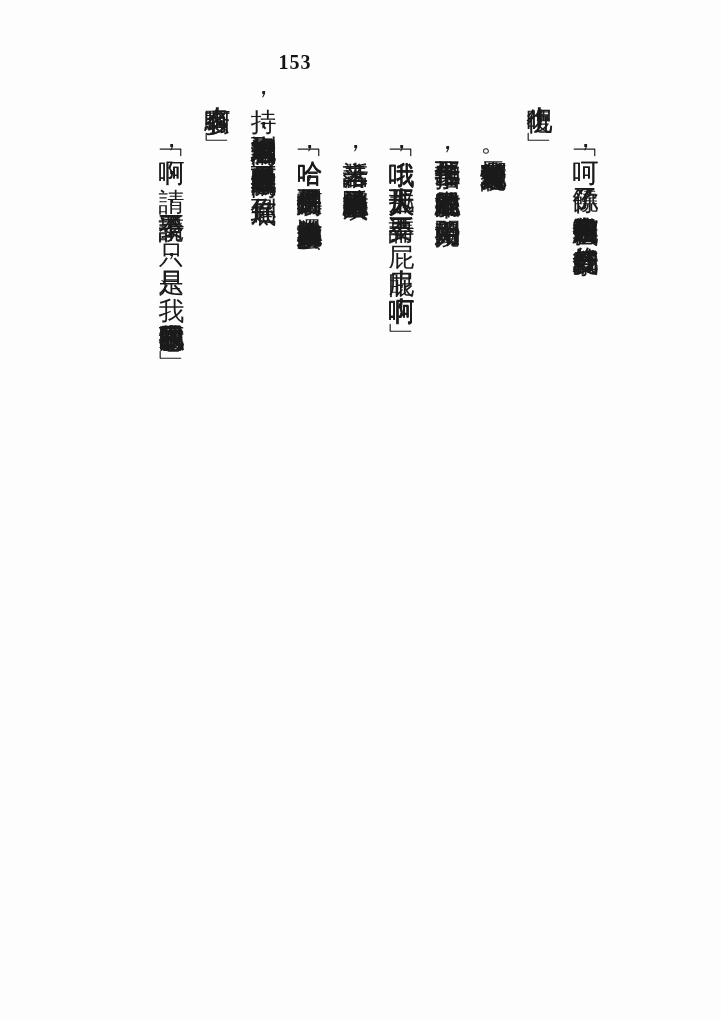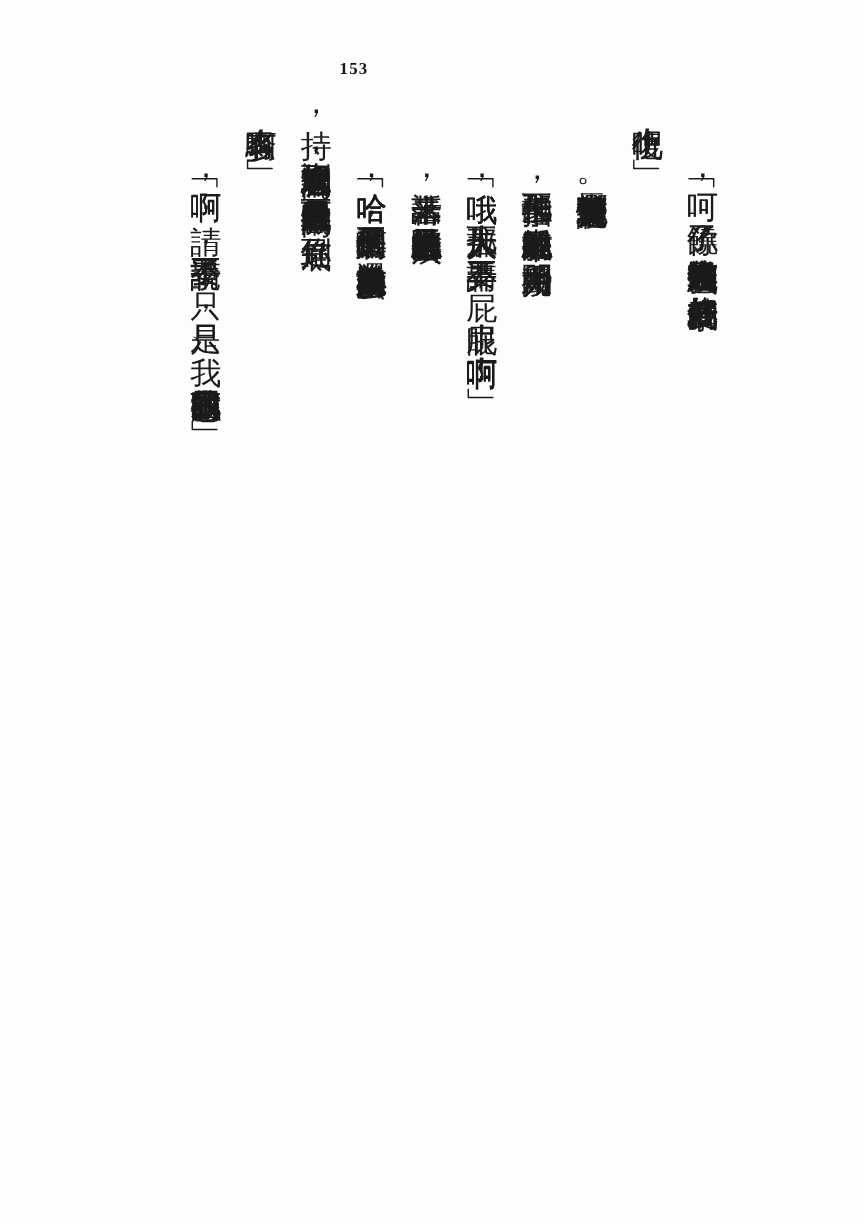--- a/index.html
+++ b/index.html
@@ -10,21 +10,21 @@
     overflow: hidden;
     background: #fdfdfd;
     font-family: "Liberation Serif", "DejaVu Serif", serif;
   }
   .page-number {
     position: absolute;
     top: 52px;
     left: 0;
     width: 590px;
     text-align: center;
-    font-size: 14px;
+    font-size: 20px;
     font-weight: bold;
     letter-spacing: 1px;
     color: #141414;
     line-height: 1;
   }
   .text-block {
     position: absolute;
     top: 88px;
     right: 113px;
     width: 460px;

